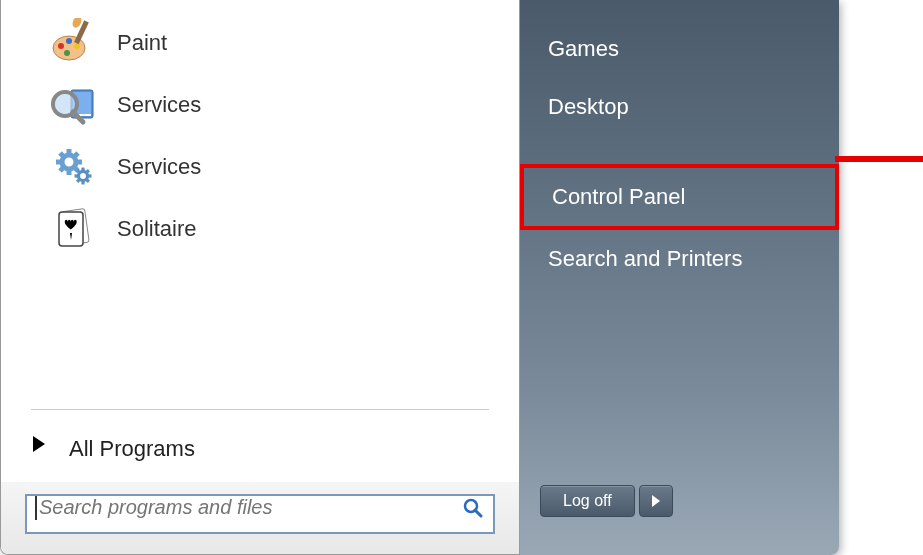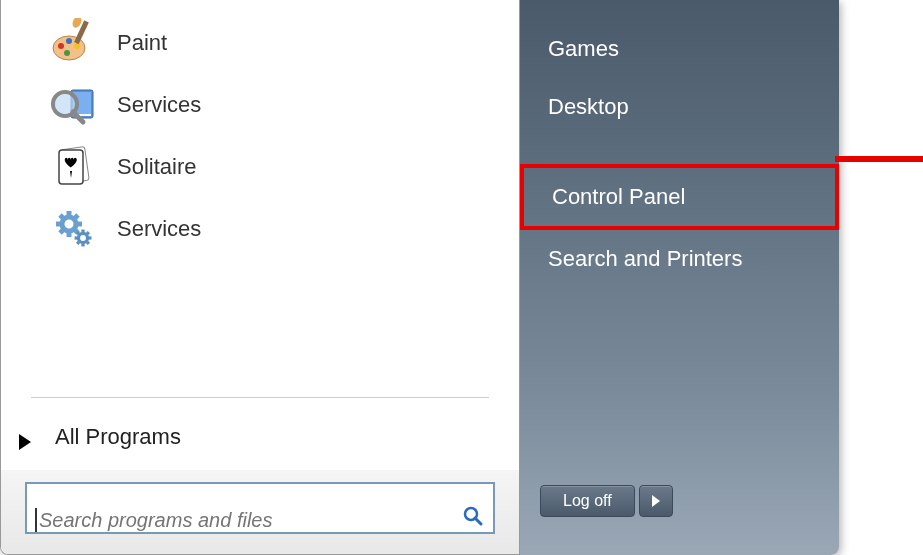--- a/index.html
+++ b/index.html
@@ -52,22 +52,22 @@
       font-size: 22px;
       color: #333;
     }
     .divider {
       height: 1px;
       background: #ccc;
       margin: 10px 30px;
     }
     .all-programs {
       display: flex;
-      align-items: flex-end;
-      padding: 16px 30px 20px 18px;
+      align-items: flex-start;
+      padding: 16px 30px 20px 32px;
       cursor: pointer;
       gap: 24px;
     }
     .triangle-icon {
       width: 0;
       height: 0;
       border-top: 8px solid transparent;
       border-bottom: 8px solid transparent;
       border-left: 12px solid #000;
     }
@@ -75,24 +75,24 @@
       font-size: 22px;
       color: #222;
     }
     .search-area {
       padding: 12px 24px 20px 24px;
       background: linear-gradient(to bottom, #f5f5f5, #e8e8e8);
       border-radius: 0 0 0 8px;
     }
     .search-box {
       display: flex;
-      align-items: flex-end;
+      align-items: flex-start;
       background: white;
       border: 2px solid #7a99b8;
-      height: 52px;
+      height: 40px;
       padding: 0 8px;
       position: relative;
     }
     .search-cursor {
       width: 2px;
       height: 24px;
       background: #333;
       margin-right: 2px;
     }
     .search-input {
@@ -197,32 +197,20 @@
           <svg viewBox="0 0 50 50" width="50" height="50">
             <rect x="22" y="10" width="22" height="28" rx="2" fill="#5a90d0" stroke="#3a6aa0"></rect>
             <rect x="24" y="12" width="18" height="22" fill="#7ab0f0"></rect>
             <rect x="24" y="34" width="18" height="2" fill="#fff"></rect>
             <circle cx="16" cy="24" r="12" fill="none" stroke="#888" stroke-width="4"></circle>
             <circle cx="16" cy="24" r="10" fill="#c0daf5" opacity="0.7"></circle>
             <line x1="24" y1="32" x2="34" y2="42" stroke="#888" stroke-width="5" stroke-linecap="round"></line>
           </svg>
         </div>
         <span class="program-label">Services</span>
-      </div>
-
-      <div class="program-item">
-        <div class="program-icon">
-          <svg viewBox="0 0 50 50" width="50" height="50">
-            <rect x="14" y="6" width="24" height="34" rx="3" fill="#fff" stroke="#888" transform="rotate(-8 26 23)"></rect>
-            <rect x="10" y="8" width="24" height="34" rx="3" fill="#fff" stroke="#444" stroke-width="1.5"></rect>
-            <path d="M 22 18 C 22 14 18 14 18 18 C 18 14 14 14 14 18 C 14 22 22 28 22 28 C 22 28 30 22 30 18 C 30 14 26 14 26 18 C 26 14 22 14 22 18 Z" fill="#000" transform="scale(0.75) translate(7 6)"></path>
-            <path d="M 21 29 L 23 29 L 22 36 Z" fill="#000"></path>
-          </svg>
-        </div>
-        <span class="program-label">Solitaire</span>
       </div>
 
       <div class="program-item">
         <div class="program-icon">
           <svg viewBox="0 0 50 50" width="50" height="50">
             <g transform="translate(20 20)">
               <circle r="7" fill="none" stroke="#6aa0d0" stroke-width="5"></circle>
               <g stroke="#6aa0d0" stroke-width="5">
                 <line x1="0" y1="-13" x2="0" y2="-8"></line>
                 <line x1="0" y1="13" x2="0" y2="8"></line>
@@ -245,20 +233,32 @@
                 <line x1="9" y1="9" x2="6" y2="6"></line>
                 <line x1="-9" y1="9" x2="-6" y2="6"></line>
                 <line x1="9" y1="-9" x2="6" y2="-6"></line>
               </g>
             </g>
           </svg>
         </div>
         <span class="program-label">Services</span>
       </div>
 
+      <div class="program-item">
+        <div class="program-icon">
+          <svg viewBox="0 0 50 50" width="50" height="50">
+            <rect x="14" y="6" width="24" height="34" rx="3" fill="#fff" stroke="#888" transform="rotate(-8 26 23)"></rect>
+            <rect x="10" y="8" width="24" height="34" rx="3" fill="#fff" stroke="#444" stroke-width="1.5"></rect>
+            <path d="M 22 18 C 22 14 18 14 18 18 C 18 14 14 14 14 18 C 14 22 22 28 22 28 C 22 28 30 22 30 18 C 30 14 26 14 26 18 C 26 14 22 14 22 18 Z" fill="#000" transform="scale(0.75) translate(7 6)"></path>
+            <path d="M 21 29 L 23 29 L 22 36 Z" fill="#000"></path>
+          </svg>
+        </div>
+        <span class="program-label">Solitaire</span>
+      </div>
+
     </div>
 
     <div class="divider"></div>
 
     <div class="all-programs">
       <div class="triangle-icon"></div>
       <span class="all-programs-label">All Programs</span>
     </div>
 
     <div class="search-area">

